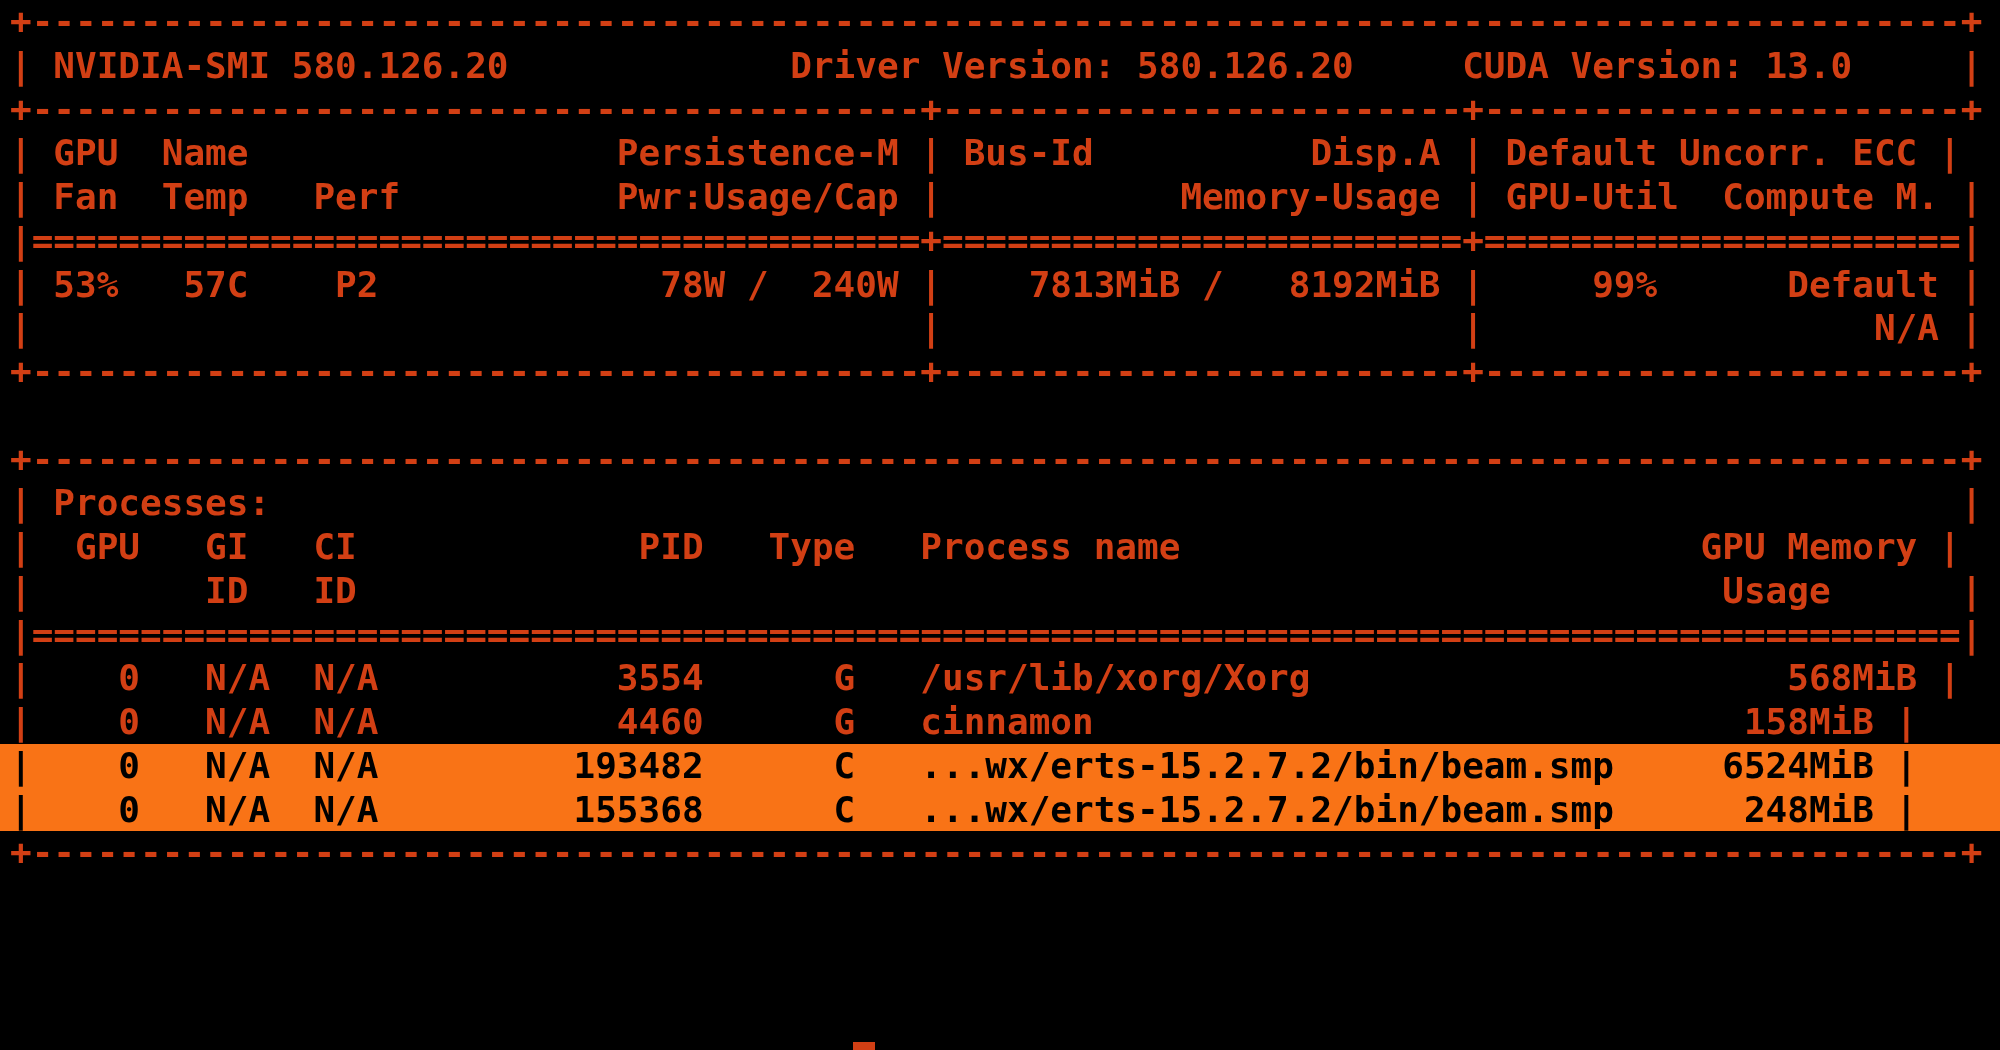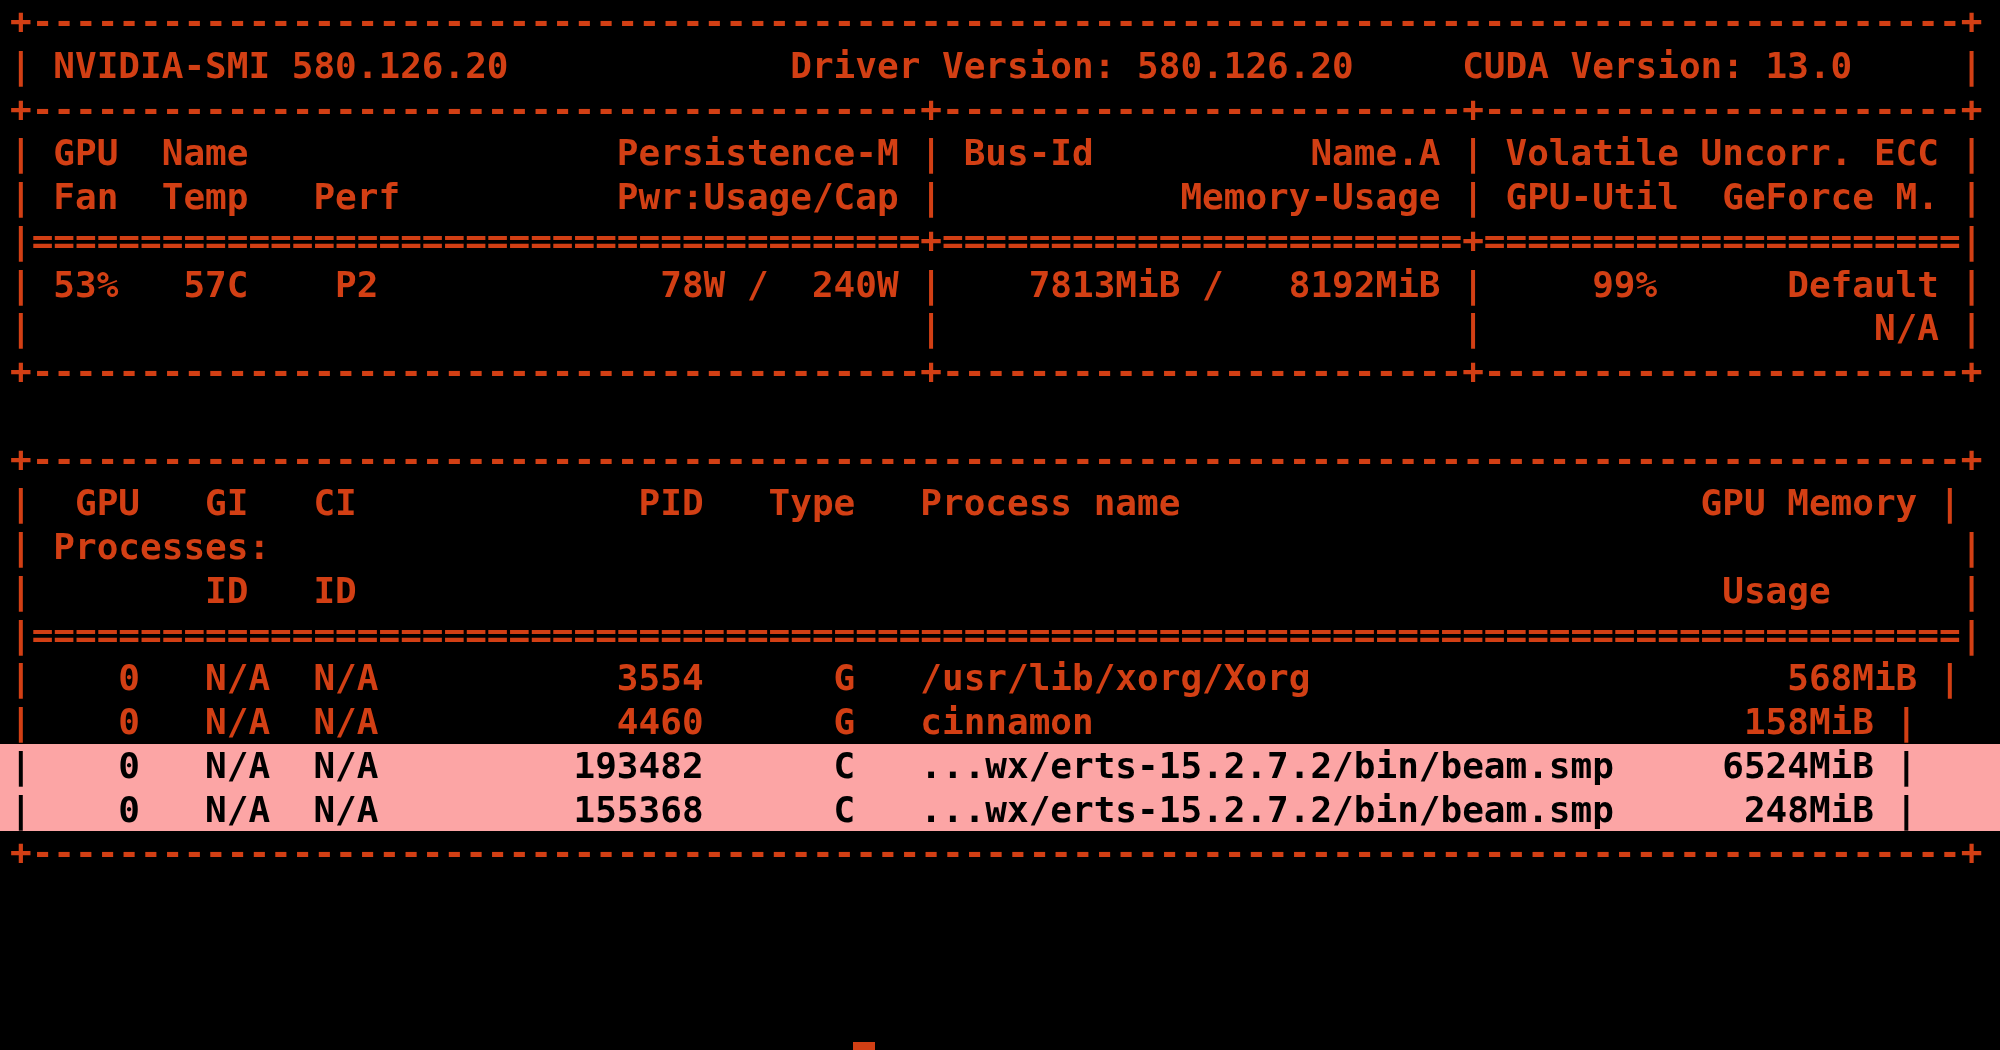--- a/index.html
+++ b/index.html
@@ -23,49 +23,49 @@
     color: #d23f14;
   }
   .line {
     height: 43.75px;
     line-height: 43.75px;
     white-space: pre;
     padding-left: 10px;
     overflow: hidden;
   }
   .line.hl {
-    background: #fca5a5;
+    background: #f97316;
     color: #000000;
   }
   .cursor {
     position: absolute;
     left: 853px;
     top: 1042px;
     width: 22px;
     height: 8px;
     background: #d23f14;
   }
 </style>
 </head>
 <body>
 
 <div class="screen">
   <div class="line">+-----------------------------------------------------------------------------------------+</div>
   <div class="line">| NVIDIA-SMI 580.126.20             Driver Version: 580.126.20     CUDA Version: 13.0     |</div>
   <div class="line">+-----------------------------------------+------------------------+----------------------+</div>
-  <div class="line">| GPU  Name                 Persistence-M | Bus-Id          Name.A | Volatile Uncorr. ECC |</div>
-  <div class="line">| Fan  Temp   Perf          Pwr:Usage/Cap |           Memory-Usage | GPU-Util  GeForce M. |</div>
+  <div class="line">| GPU  Name                 Persistence-M | Bus-Id          Disp.A | Default Uncorr. ECC |</div>
+  <div class="line">| Fan  Temp   Perf          Pwr:Usage/Cap |           Memory-Usage | GPU-Util  Compute M. |</div>
   <div class="line">|=========================================+========================+======================|</div>
   <div class="line">| 53%   57C    P2             78W /  240W |    7813MiB /   8192MiB |     99%      Default |</div>
   <div class="line">|                                         |                        |                  N/A |</div>
   <div class="line">+-----------------------------------------+------------------------+----------------------+</div>
   <div class="line"></div>
   <div class="line">+-----------------------------------------------------------------------------------------+</div>
+  <div class="line">| Processes:                                                                              |</div>
   <div class="line">|  GPU   GI   CI             PID   Type   Process name                        GPU Memory |</div>
-  <div class="line">| Processes:                                                                              |</div>
   <div class="line">|        ID   ID                                                               Usage      |</div>
   <div class="line">|=========================================================================================|</div>
   <div class="line">|    0   N/A  N/A           3554      G   /usr/lib/xorg/Xorg                      568MiB |</div>
   <div class="line">|    0   N/A  N/A           4460      G   cinnamon                              158MiB |</div>
   <div class="line hl">|    0   N/A  N/A         193482      C   ...wx/erts-15.2.7.2/bin/beam.smp     6524MiB |</div>
   <div class="line hl">|    0   N/A  N/A         155368      C   ...wx/erts-15.2.7.2/bin/beam.smp      248MiB |</div>
   <div class="line">+-----------------------------------------------------------------------------------------+</div>
   <div class="cursor"></div>
 </div>
 

